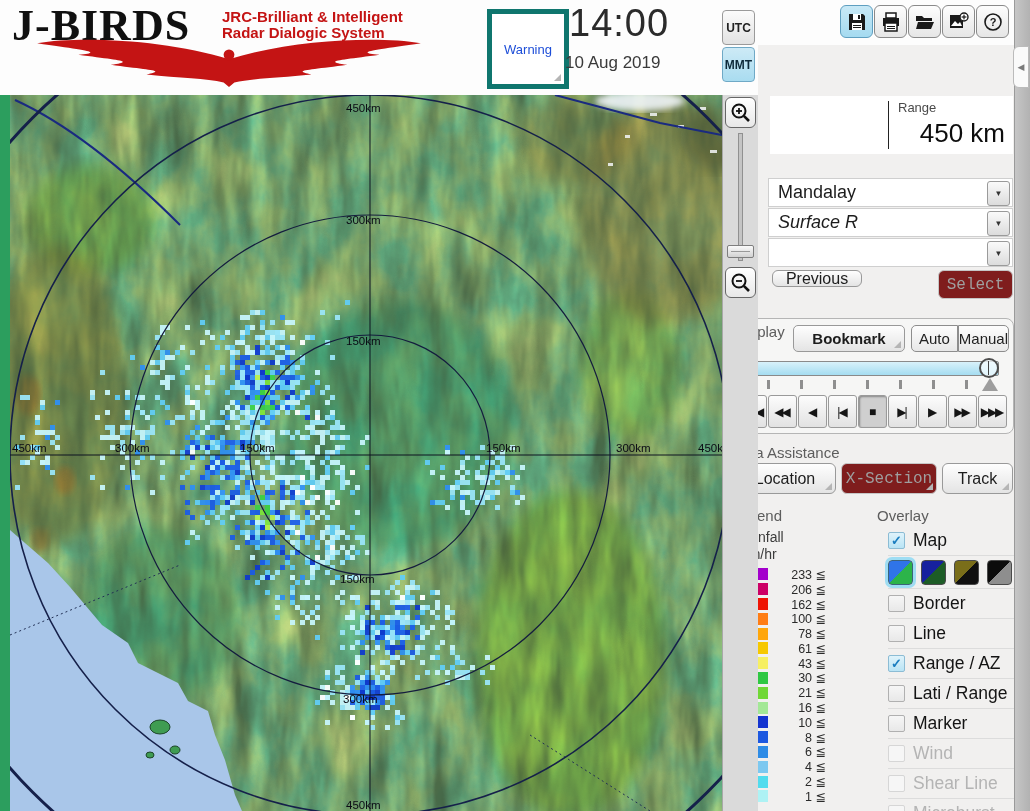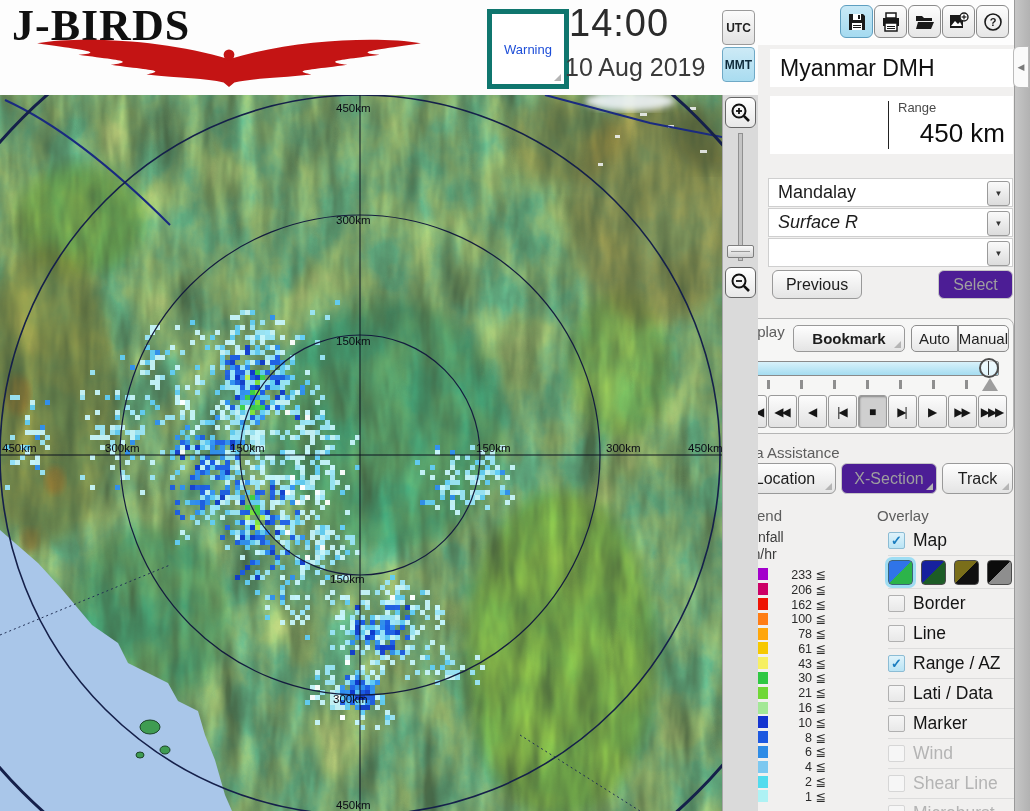--- a/index.html
+++ b/index.html
@@ -11,21 +11,21 @@
   #header{left:0;top:0;width:758px;height:95px;background:#fdfdfd;border-bottom:2px solid #2a2a2a;}
   #logo-title{left:12px;top:0px;font-family:"Liberation Serif",serif;font-weight:bold;
               font-size:44px;color:#101010;letter-spacing:1px;}
   #logo-sub{left:222px;top:9px;color:#c41414;font-weight:bold;font-size:15px;line-height:16px;white-space:nowrap;}
   #eagle{left:14px;top:36px;}
   #warning-box{left:487px;top:9px;width:72px;height:70px;background:#fff;border:5px solid #0f766e;
                color:#1d4ed8;font-size:13px;display:flex;align-items:center;justify-content:center;}
   .grip{position:absolute;right:3px;bottom:3px;width:0;height:0;
         border-left:7px solid transparent;border-bottom:7px solid #b5b5b5;}
   #clock-time{left:569px;top:2px;font-size:38px;font-weight:400;color:#2b2b2b;letter-spacing:1px;}
-  #clock-date{left:565px;top:53px;font-size:25px;color:#3a3a3a;}
+  #clock-date{left:565px;top:53px;font-size:17px;color:#3a3a3a;}
   .tzbtn{left:722px;width:33px;height:35px;border:1px solid #9a9a9a;border-radius:4px;
          display:flex;align-items:center;justify-content:center;font-size:12px;font-weight:bold;color:#222;
          background:linear-gradient(#fbfbfb,#e2e2e2);box-sizing:border-box;}
   #tz-utc{top:10px;}
   #tz-mmt{top:47px;background:linear-gradient(#cdeaf6,#a9dcf0);border-color:#6fa9c6;color:#0e2a3a;}
 
   
   #panel-header{left:758px;top:0;width:256px;height:45px;background:#fdfdfd;border-bottom:1px solid #aaa;}
   .toolbtn{top:5px;width:33px;height:33px;border:1px solid #8a8a8a;border-radius:6px;box-sizing:border-box;
            background:linear-gradient(#fdfdfd,#e6e6e6);display:flex;align-items:center;justify-content:center;}
@@ -43,22 +43,22 @@
   .sec-label{font-size:15px;color:#5d5d5d;}
   #selection-label{left:768px;top:159px;margin-top:48px;}
   .dd{left:768px;width:245px;height:29px;background:#fff;border:1px solid #cfcfcf;box-sizing:border-box;}
   .dd .val{position:absolute;left:9px;top:3px;font-size:18px;color:#1c1c1c;}
   .dd .arrow{position:absolute;right:2px;top:2px;width:21px;height:23px;border:1px solid #9a9a9a;border-radius:3px;
              background:linear-gradient(#fafafa,#dcdcdc);display:flex;align-items:center;justify-content:center;
              font-size:8px;color:#333;}
   #dd1{top:178px;} #dd2{top:208px;font-style:italic;} #dd3{top:238px;}
   .btn{border:1px solid #999;border-radius:6px;background:linear-gradient(#fefefe,#e4e4e4);
        color:#1d1d1d;font-size:16px;display:flex;align-items:center;justify-content:center;box-sizing:border-box;}
-  .btn.disabled{background:#4c1d95;border-color:#c6c6c6;color:#9f9f9f;}
-  #btn-previous{left:772px;top:270px;width:90px;height:29px;}
+  .btn.disabled{background:#7f1d1d;border-color:#c6c6c6;color:#9f9f9f;font-family:Liberation Mono, monospace;}
+  #btn-previous{left:772px;top:270px;width:90px;height:17px;}
   #btn-select{left:938px;top:270px;width:75px;height:29px;}
 
   
   #replay-box{left:732px;top:318px;width:282px;height:116px;background:#f6f6f5;
               border:1px solid #b5b5b5;border-radius:8px;box-sizing:border-box;}
   #replay-label{position:absolute;left:5px;top:4px;font-size:15px;color:#5d5d5d;}
   #btn-bookmark{position:absolute;left:60px;top:6px;width:112px;height:27px;font-size:15px;font-weight:bold;border-radius:5px;}
   #mode-group{position:absolute;left:178px;top:6px;width:98px;height:27px;display:flex;}
   #mode-group .mode{flex:1;border:1px solid #8d8d8d;background:linear-gradient(#fdfdfd,#e8e8e8);
                     display:flex;align-items:center;justify-content:center;font-size:15px;color:#222;box-sizing:border-box;}
@@ -110,37 +110,41 @@
   .mapsw.sel{box-shadow:0 0 0 3px #9eddf3;border-color:#3c647a;}
 
   
   #edge-strip{left:1014px;top:0;width:16px;height:811px;background:linear-gradient(90deg,#c6c6c6,#b2b2b2);
               border-left:1px solid #9a9a9a;box-sizing:border-box;}
   #collapse-tab{left:1013px;top:46px;width:16px;height:42px;background:#fafafa;border:1px solid #bbb;
                 border-radius:6px 0 0 6px;display:flex;align-items:center;justify-content:center;
                 font-size:9px;color:#7a7a7a;box-sizing:border-box;}
 
   
-  #map-wrap{left:0;top:95px;width:722px;height:716px;overflow:hidden;background:#2c9e5e;}
+  #map-wrap{left:0;top:95px;width:722px;height:716px;overflow:hidden;background:#2c9e5e;padding-left:10px;}
   #zoom-strip{left:722px;top:95px;width:36px;height:716px;background:#dadada;border-left:1px solid #a8a8a8;box-sizing:border-box;}
   .zoombtn{left:2px;width:31px;height:31px;border:1px solid #666;border-radius:6px;background:linear-gradient(#fff,#e8e8e8);
            display:flex;align-items:center;justify-content:center;box-sizing:border-box;}
   #zoom-in{top:2px;} #zoom-out{top:172px;}
   #zoom-groove{left:15px;top:38px;width:5px;height:128px;background:#c4c4c4;border:1px solid #909090;box-sizing:border-box;}
   #zoom-thumb{left:4px;top:150px;width:27px;height:13px;border:1px solid #7e7e7e;border-radius:2px;
               background:linear-gradient(#fafafa,#d2d2d2);box-sizing:border-box;}
   #zoom-thumb::after{content:"";position:absolute;left:3px;right:3px;top:5px;height:1px;background:#999;}
 </style>
 </head>
 <body>
 
 <div id="app">
 
   <div id="header" class="abs">
     <div id="logo-title" class="abs">J-BIRDS</div>
+    <div id="logo-sub" class="abs">
+      <div>JRC-Brilliant &amp; Intelligent</div>
+      <div>Radar  Dialogic  System</div>
+    </div>
     <svg id="eagle" class="abs" width="430" height="52" viewBox="0 0 440 58">
       <path fill="#c41414" d="M220 26 C150 4 55 0 6 8 C60 16 82 18 52 21 C95 27 118 28 88 32 C130 38 152 38 128 43 C165 47 195 47 214 52 L220 57 L226 52 C245 47 275 47 312 43 C288 38 310 38 352 32 C322 28 345 27 388 21 C358 18 380 16 434 8 C385 0 290 4 220 26 Z"></path>
       <circle cx="220" cy="21" r="6" fill="#c41414"></circle>
     </svg>
     <div id="warning-box" class="abs">
       <span>Warning</span>
       <span class="grip"></span>
     </div>
     <div id="clock-time" class="abs">14:00</div>
     <div id="clock-date" class="abs">10 Aug 2019</div>
@@ -186,21 +190,20 @@
     <div class="abs toolbtn" style="left:218px">
       <svg width="20" height="20" viewBox="0 0 20 20">
         <circle cx="10" cy="10" r="8" fill="none" stroke="#1a1a1a" stroke-width="1.6"></circle>
         <text x="10" y="14" text-anchor="middle" font-size="11" font-family="Liberation Sans,sans-serif" font-weight="bold" fill="#1a1a1a">?</text>
       </svg>
     </div>
   </div>
 
   <div id="panel" class="abs"></div>
 
-  <div id="site-name" class="abs">Myanmar DMH</div>
 
   <div id="range-box" class="abs">
     <div id="range-div"></div>
     <div id="range-label">Range</div>
     <div id="range-value">450 km</div>
   </div>
 
   <div id="selection-label" class="abs sec-label">Selection</div>
   <div id="dd1" class="abs dd">
     <span class="val">Mandalay</span>
@@ -360,21 +363,21 @@
       <div class="ov-row">
         <span class="cb"></span>
         <span class="ov-lab">Line</span>
       </div>
       <div class="ov-row">
         <span class="cb checked">✓</span>
         <span class="ov-lab">Range / AZ</span>
       </div>
       <div class="ov-row">
         <span class="cb"></span>
-        <span class="ov-lab">Lati / Data</span>
+        <span class="ov-lab">Lati / Range</span>
       </div>
       <div class="ov-row">
         <span class="cb"></span>
         <span class="ov-lab">Marker</span>
       </div>
       <div class="ov-row disabled">
         <span class="cb disabled"></span>
         <span class="ov-lab">Wind</span>
       </div>
       <div class="ov-row disabled">

